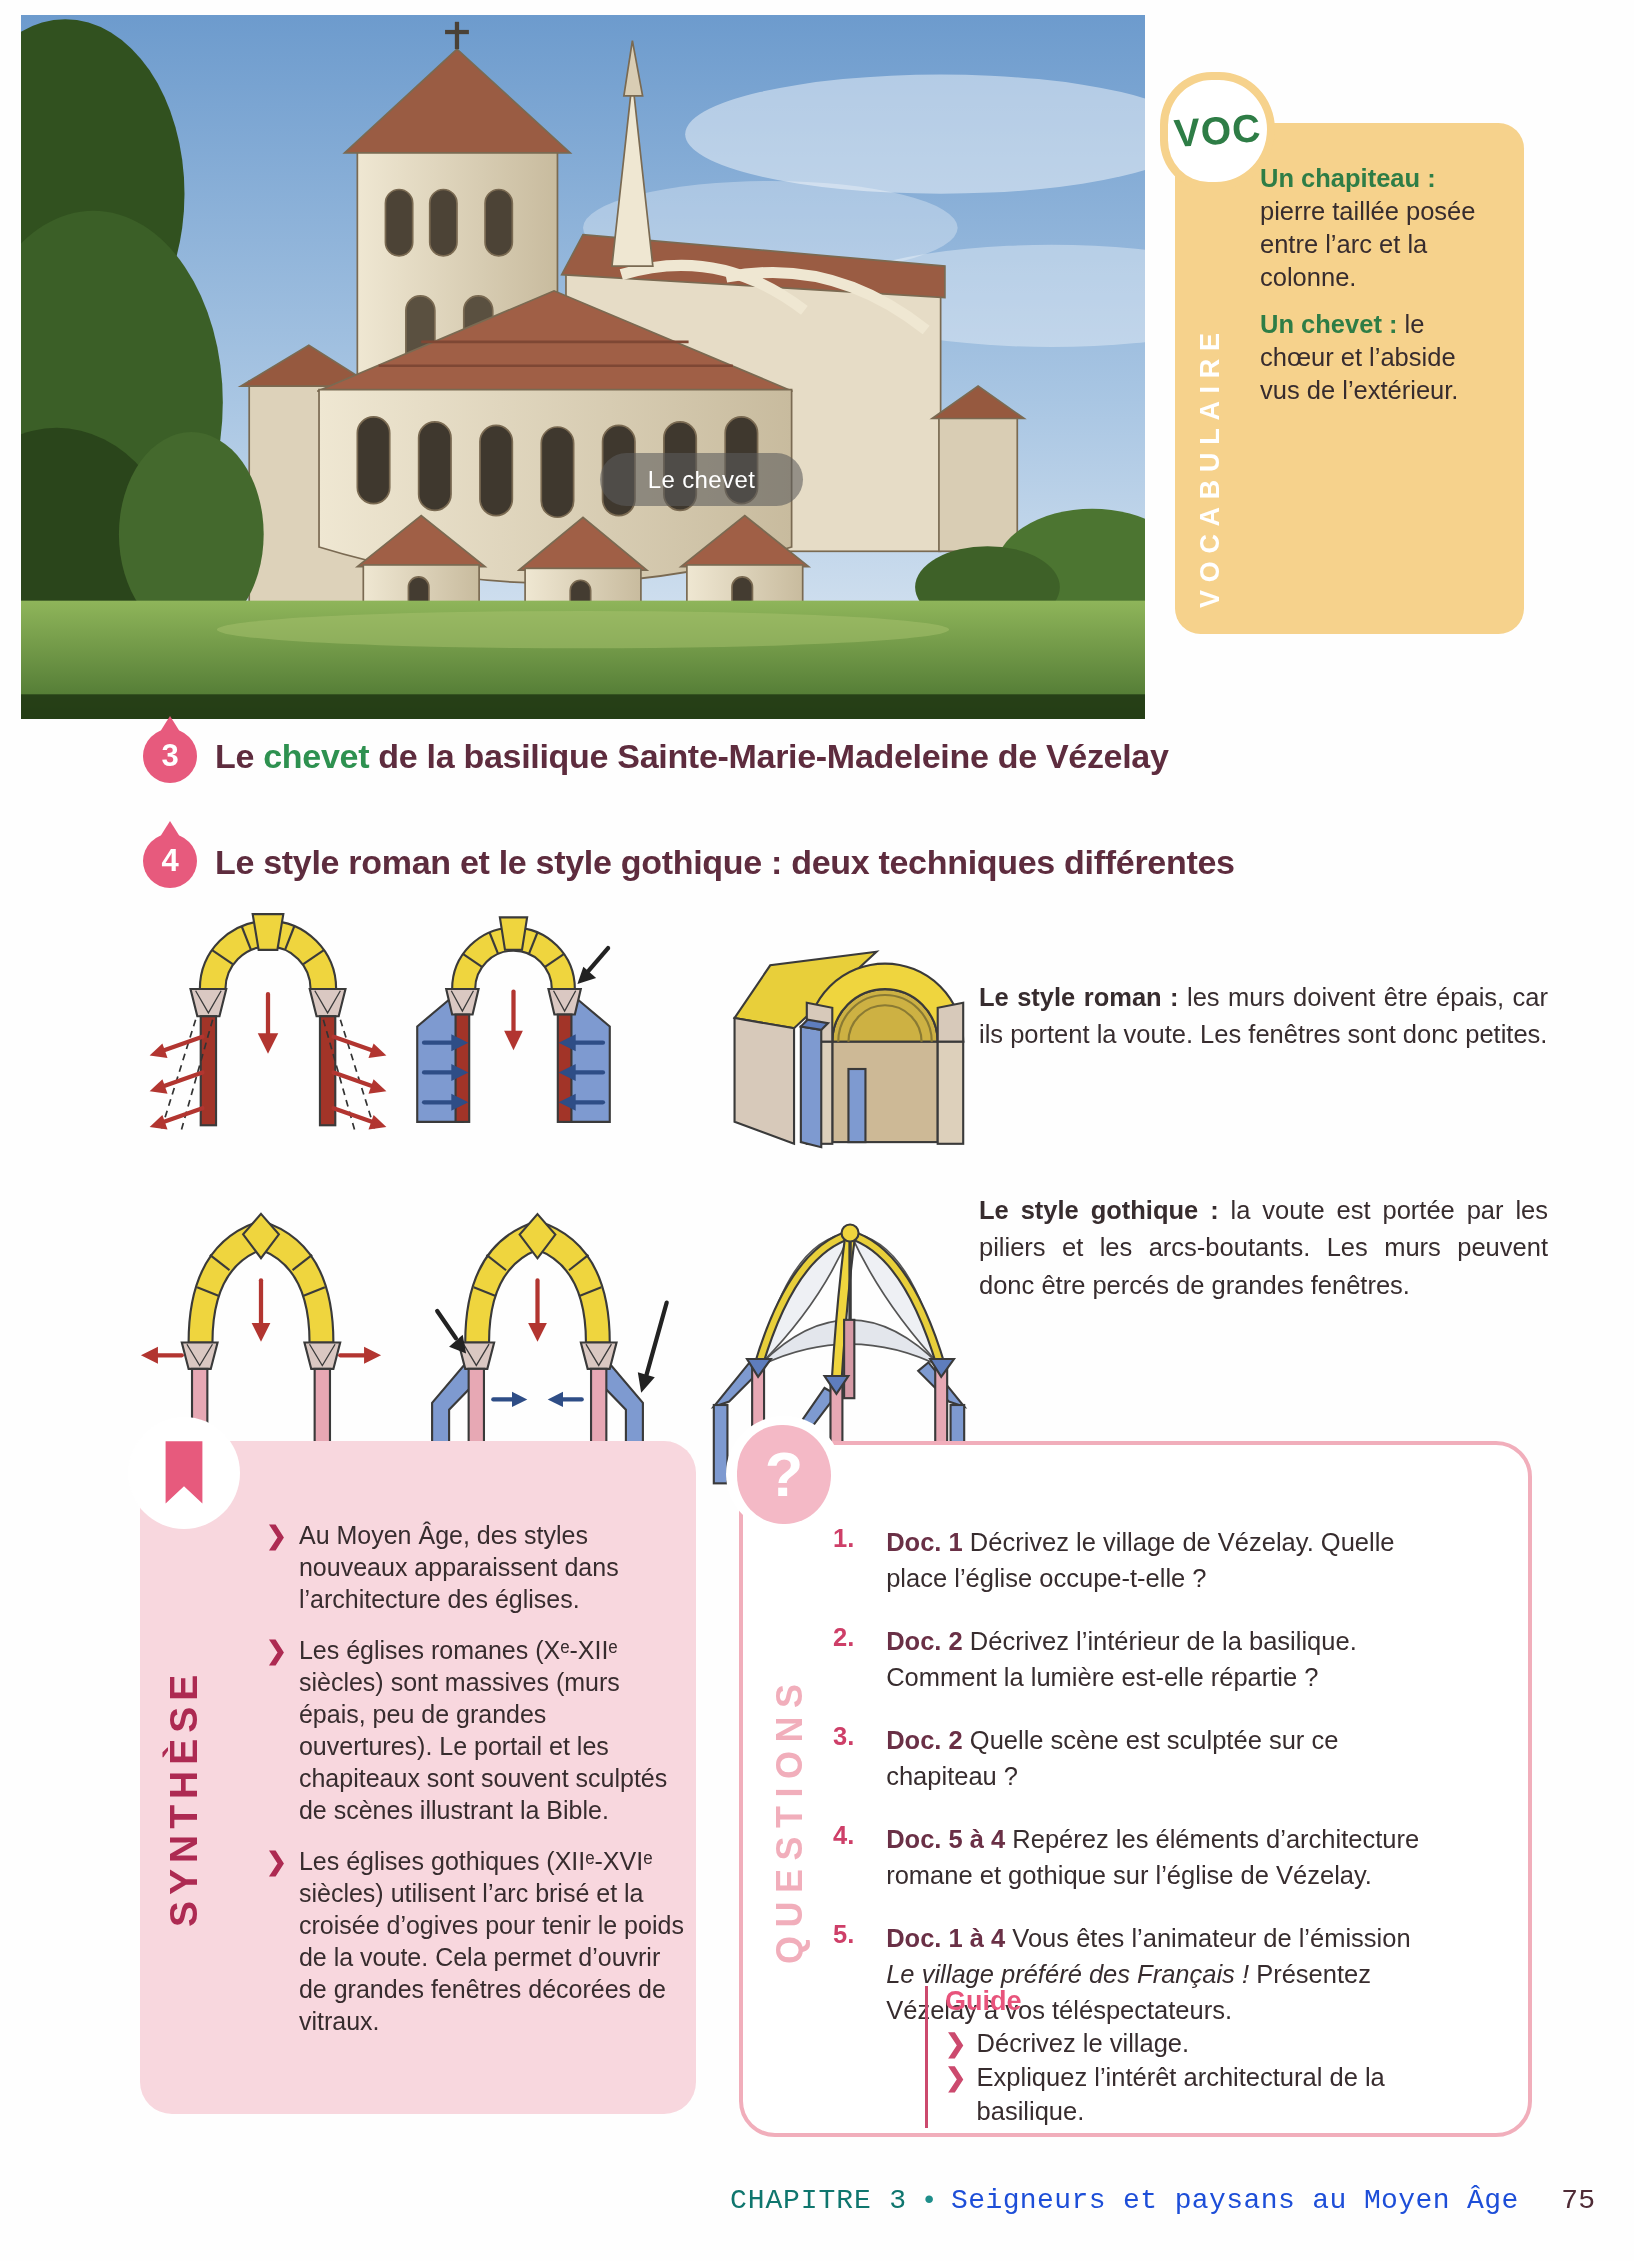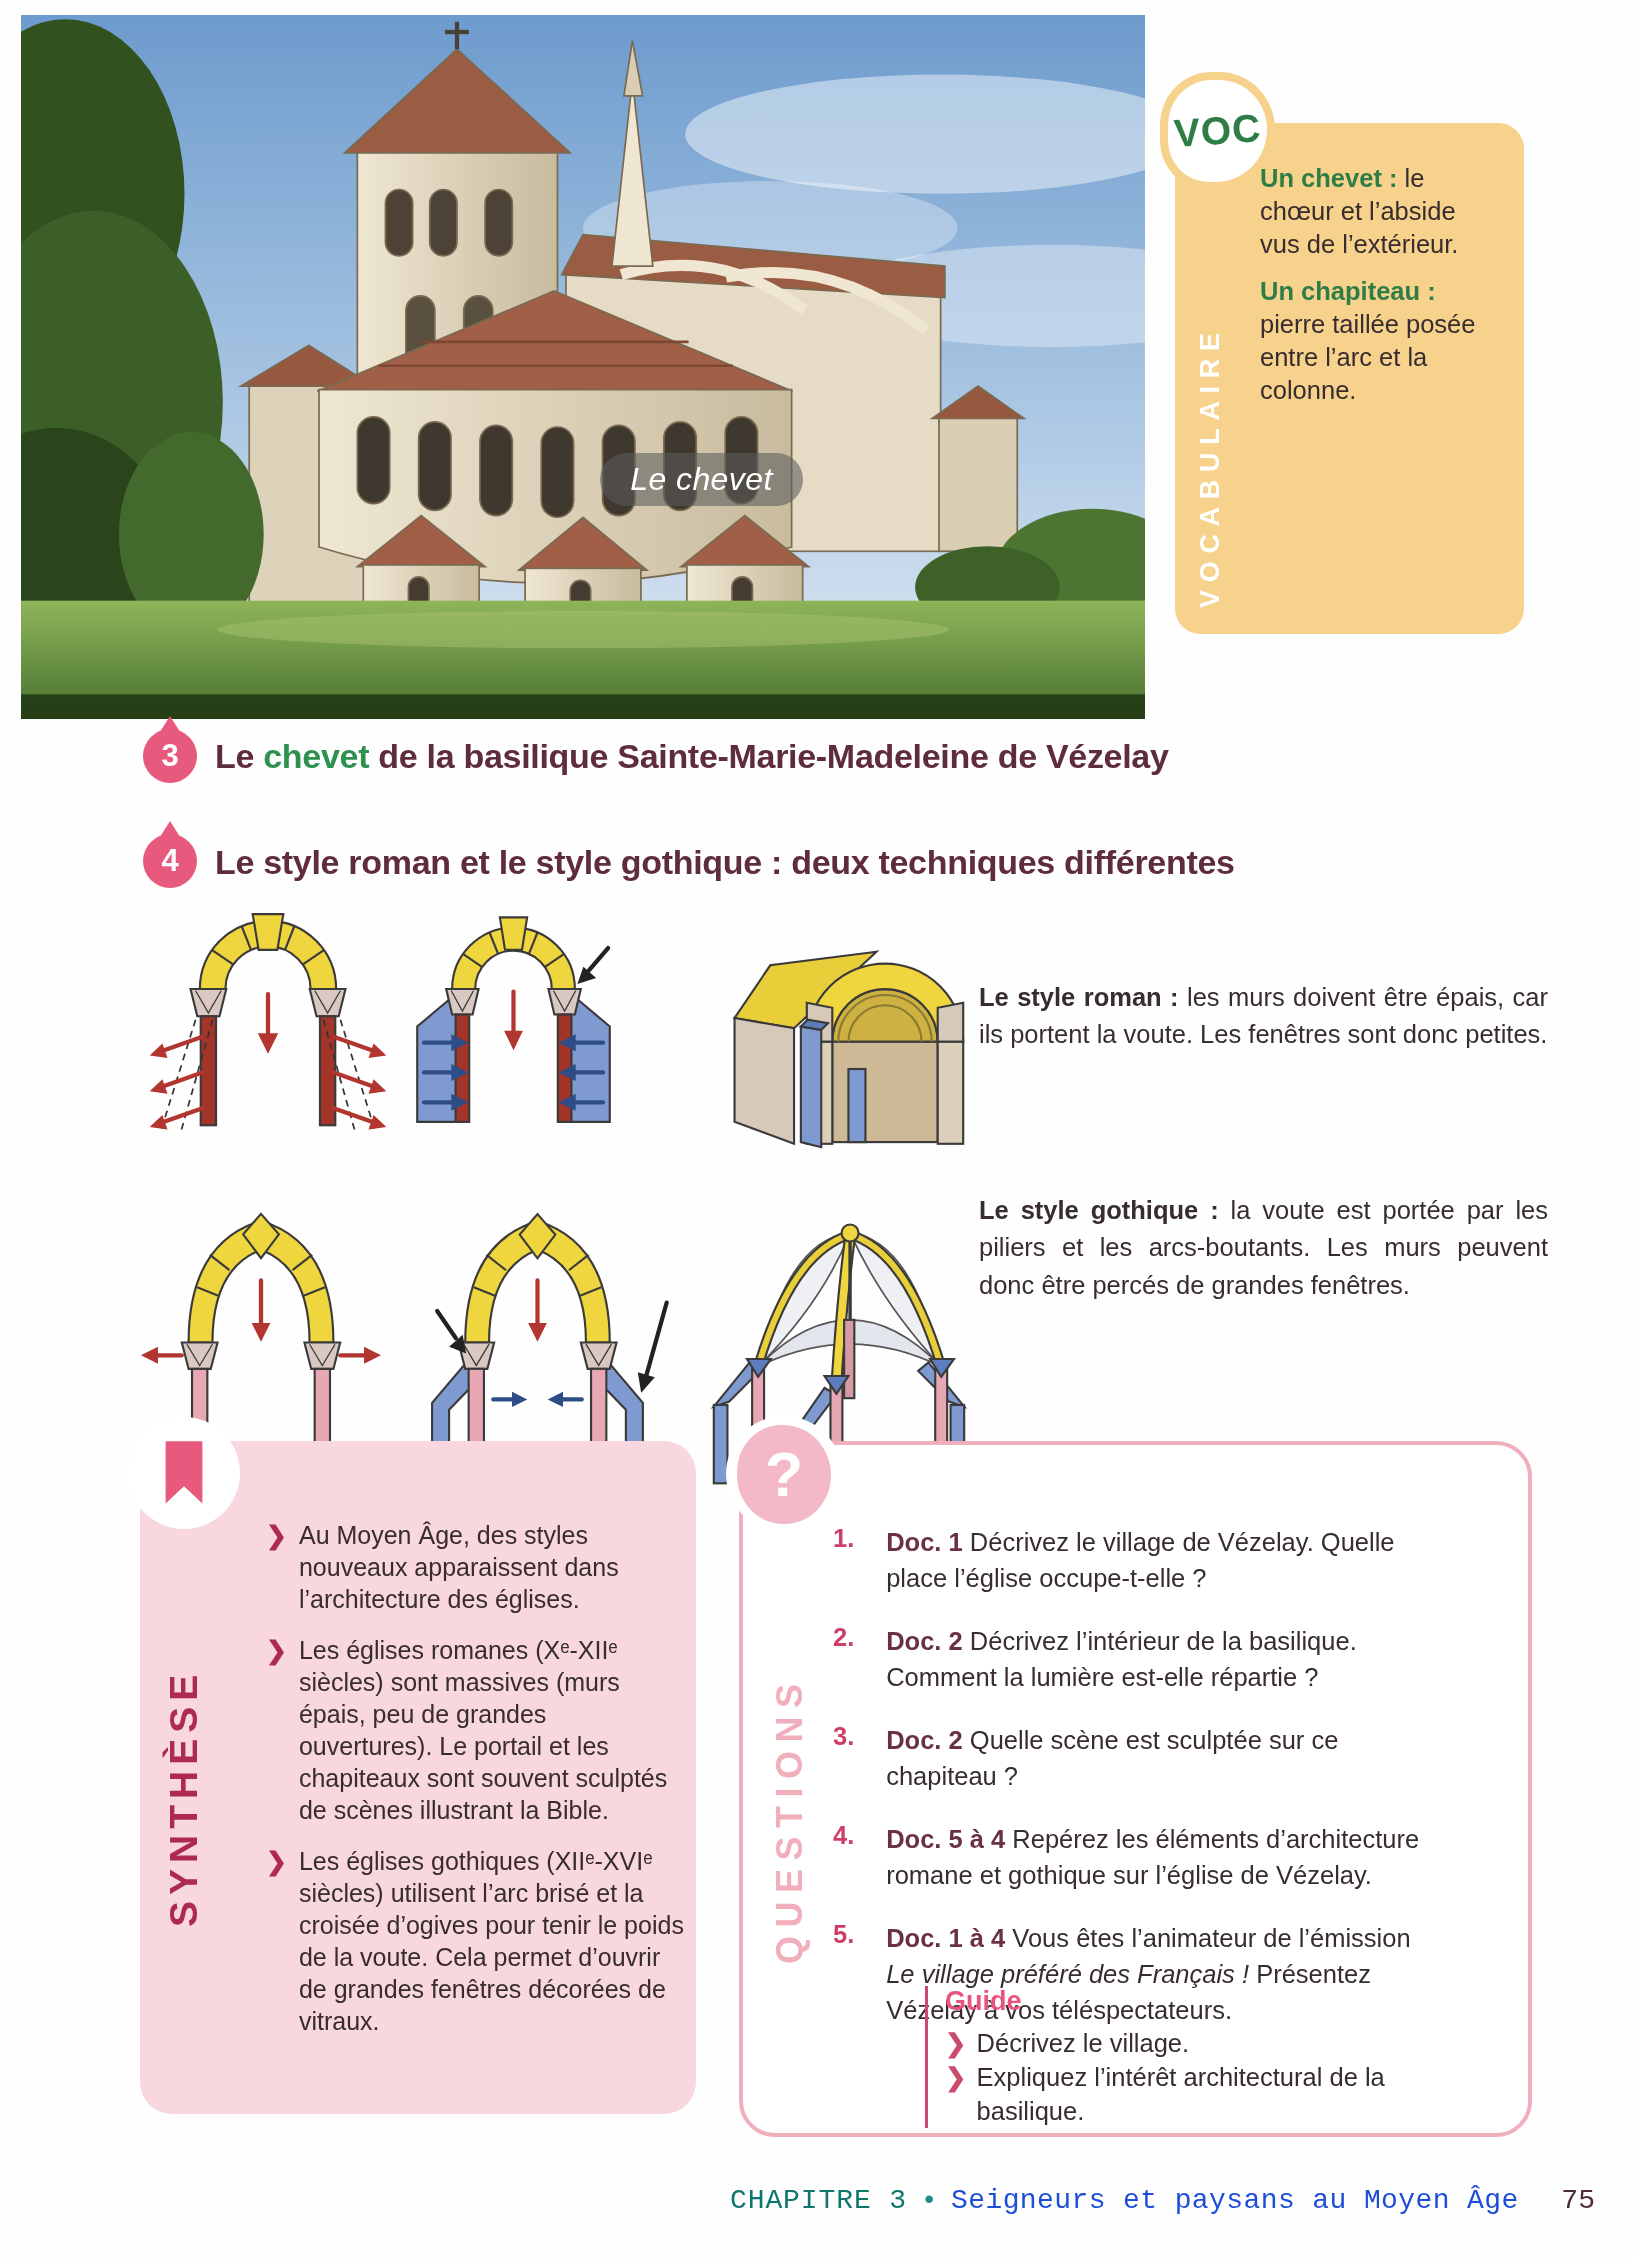--- a/index.html
+++ b/index.html
@@ -7,21 +7,21 @@
     position:relative; width:1635px; height:2261px; background:#fefefe;
     font-family:"Liberation Sans", sans-serif; overflow:hidden; color:#372c2e;
   }
 
   
   .photo { position:absolute; left:21px; top:15.3px; width:1124px; height:704px; overflow:hidden; }
   .photo svg { display:block; width:100%; height:100%; }
   .photo-label {
     position:absolute; left:579px; top:438px; width:203px; height:53px;
     background:rgba(92,92,92,.58); border-radius:27px; color:#fff;
-    font-size:32px; display:flex; align-items:center; justify-content:center; letter-spacing:0.4px;font-style:italic;
+    font-size:24px; display:flex; align-items:center; justify-content:center; letter-spacing:0.4px;
   }
 
   
   .voc { position:absolute; left:1175px; top:123px; width:349px; height:511px;
          background:#f6d28c; border-radius:25.5px; }
   .voc-badge {
     position:absolute; left:-15.3px; top:-51px; width:99px; height:102px;
     background:#fff; border:8.5px solid #f6d28c; border-radius:48% 52% 55% 45%;
     display:flex; align-items:center; justify-content:center;
   }
@@ -188,22 +188,22 @@
     </svg>
     <div class="photo-label">Le chevet</div>
   </div>
 
   <aside class="voc">
     <div class="voc-badge">
       <span>VOC</span>
     </div>
     <div class="vert voc-vert">VOCABULAIRE</div>
     <div class="voc-entries">
+      <p class="voc-entry"><span class="term">Un chapiteau :</span><span> pierre taillée posée entre l’arc et la colonne.</span></p>
       <p class="voc-entry"><span class="term">Un chevet :</span><span> le chœur et l’abside vus de l’extérieur.</span></p>
-      <p class="voc-entry"><span class="term">Un chapiteau :</span><span> pierre taillée posée entre l’arc et la colonne.</span></p>
     </div>
   </aside>
 
   <div class="pin pin3">
       <span>3</span>
     </div>
   <h2 class="caption cap3"><span>Le </span><span class="green">chevet</span><span> de la basilique Sainte-Marie-Madeleine de Vézelay</span></h2>
 
   <div class="pin pin4">
       <span>4</span>

